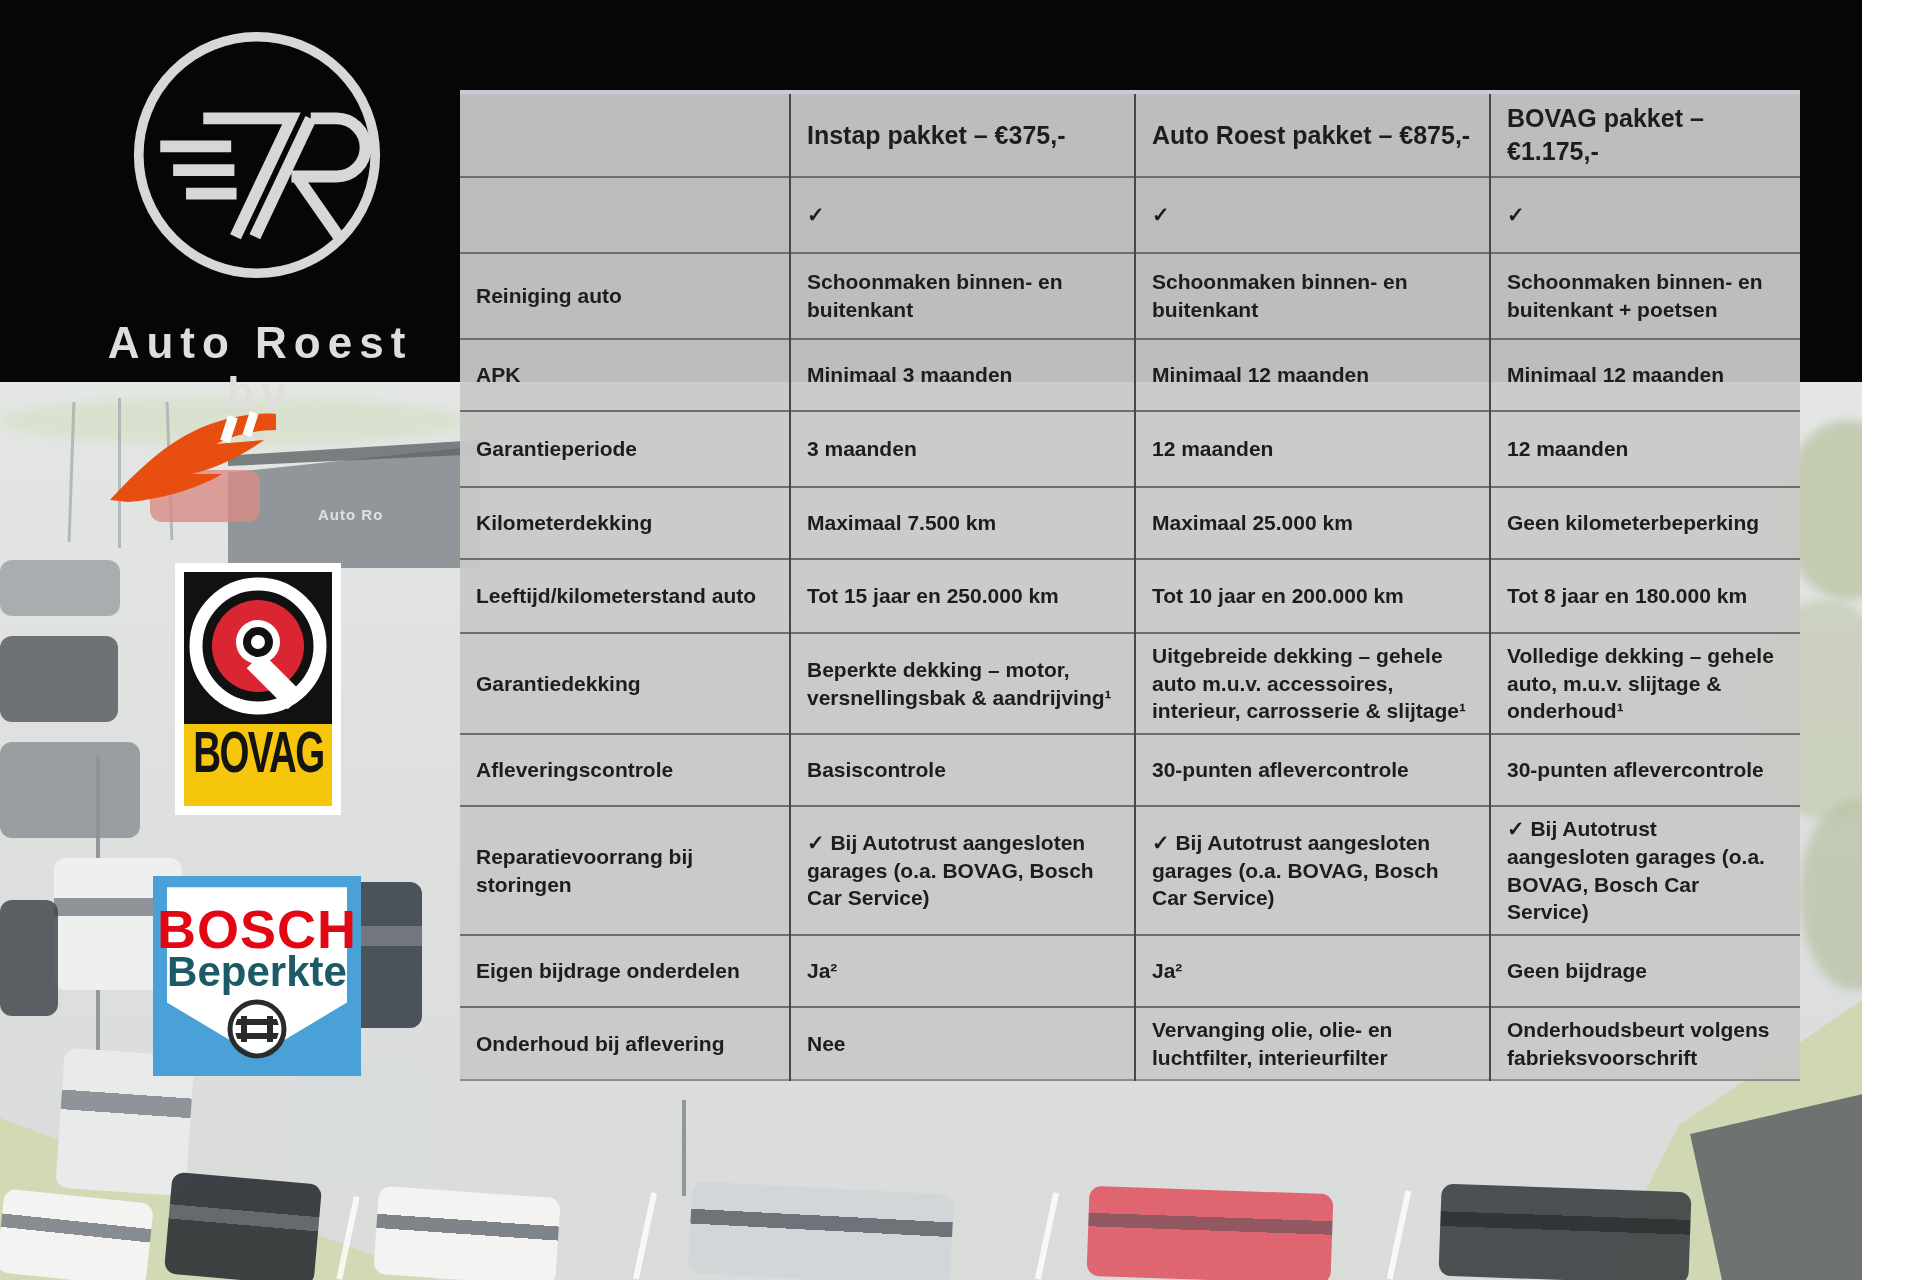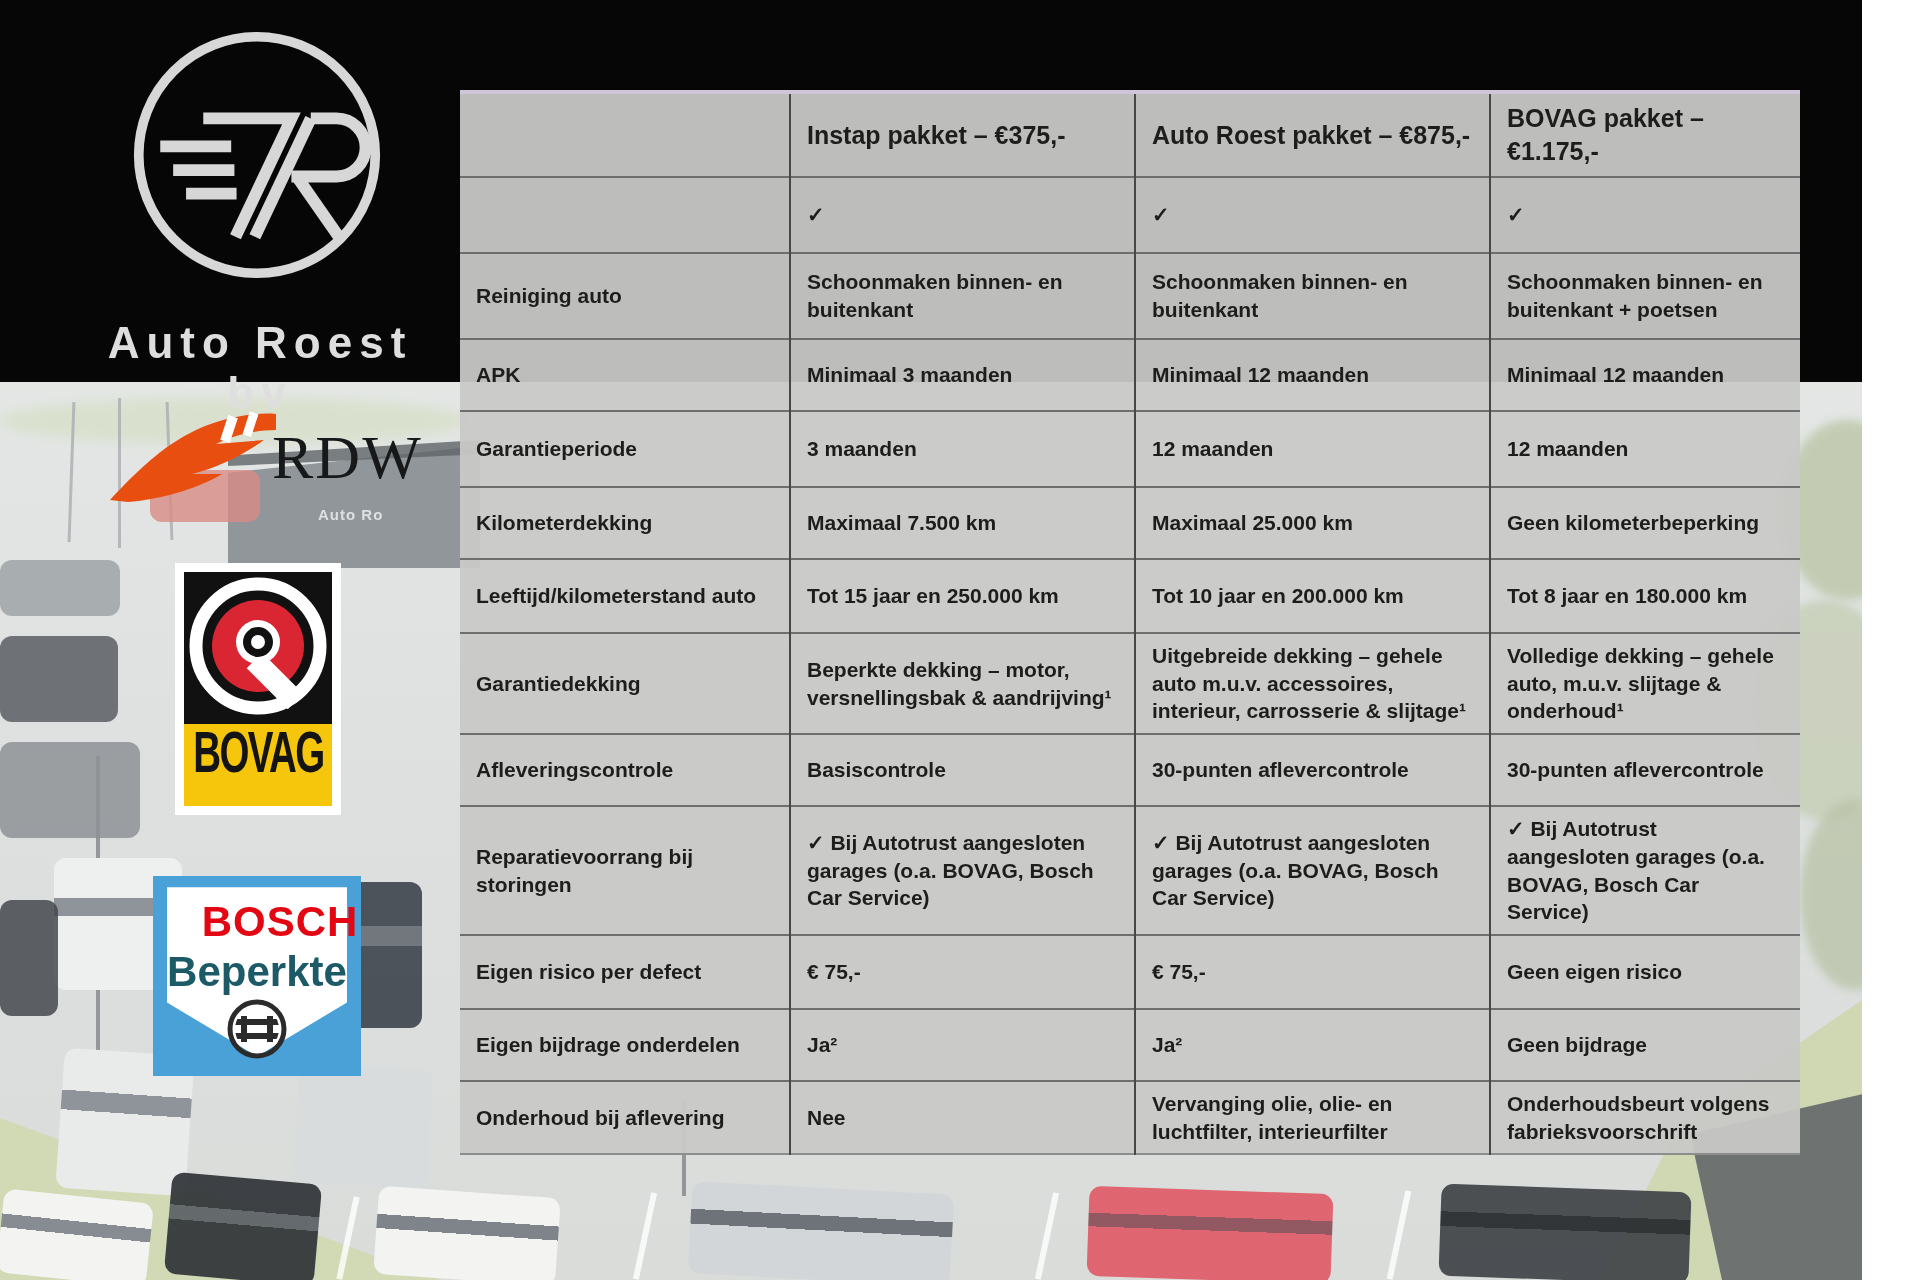--- a/index.html
+++ b/index.html
@@ -35,21 +35,21 @@
          padding:0;box-sizing:border-box;}
   .bovag-black{position:absolute;left:9px;top:9px;width:148px;height:152px;background:#111111;}
   .bovag-yellow{position:absolute;left:9px;top:161px;width:148px;height:82px;background:#f6c60d;
                 display:flex;align-items:flex-start;justify-content:center;}
   .bovag-word{font-size:47px;font-weight:bold;color:#141414;transform:scale(.82,1.22);letter-spacing:-2px;}
   
   .bosch{position:absolute;left:153px;top:876px;width:208px;height:200px;background:#4aa1d8;}
   .bosch-banner{position:absolute;left:14px;top:0;width:180px;height:186px;background:#ffffff;
                 clip-path:polygon(0 6%,100% 6%,100% 68%,50% 97%,0 68%);}
   .bosch-word{position:absolute;left:0;top:22px;width:100%;text-align:center;
-              color:#e30613;font-size:42px;font-weight:bold;letter-spacing:1px;margin-left:23px;}
+              color:#e30613;font-size:54px;font-weight:bold;letter-spacing:1px;}
   .bosch-service{position:absolute;left:0;top:72px;width:100%;text-align:center;
               color:#1b5a66;font-size:42px;font-weight:bold;}
   .bosch-mark{position:absolute;left:69px;top:118px;}
   
   table.pkg{position:absolute;left:460px;top:90px;width:1340px;border-collapse:collapse;table-layout:fixed;
             background:rgba(201,201,199,.94);border-top:4px solid #cfc6da;border-bottom:2px solid #8d8d8d;}
   table.pkg col.c0{width:330px;} table.pkg col.c1{width:345px;}
   table.pkg col.c2{width:355px;} table.pkg col.c3{width:310px;}
   table.pkg th,table.pkg td{border-top:2px solid #6e6e6e;padding:8px 16px 8px 16px;text-align:left;
             vertical-align:middle;color:#1d1d1b;font-weight:bold;font-size:21px;line-height:1.32;
@@ -116,21 +116,20 @@
   </svg>
   <div class="ar-name">Auto Roest bv</div>
 </div>
 
 <div class="rdw">
   <svg width="175" height="105" viewBox="0 0 175 105">
     <path fill="#e84e0f" d="M6 92 C30 66 58 38 92 22 C118 10 150 4 172 6 L172 22 C150 22 128 28 112 36 L160 32 C138 48 112 60 88 66 L118 66 C92 82 52 92 24 94 Z"></path>
     <rect x="120" y="8" width="10" height="26" fill="#ffffff" transform="rotate(18 125 21)"></rect>
     <rect x="142" y="4" width="9" height="24" fill="#ffffff" transform="rotate(18 146 16)"></rect>
   </svg>
-  <div class="rdw-text">RDW</div>
 </div>
 
 <div class="bovag">
   <div class="bovag-black">
     <svg width="148" height="152" viewBox="0 0 148 152">
       <circle cx="74" cy="74" r="62" fill="none" stroke="#ffffff" stroke-width="13"></circle>
       <circle cx="74" cy="74" r="46" fill="#d92632"></circle>
       <rect x="80" y="80" width="22" height="58" fill="#ffffff" transform="rotate(-45 91 109)"></rect>
       <circle cx="74" cy="70" r="22" fill="#ffffff"></circle>
       <circle cx="74" cy="70" r="11" fill="none" stroke="#111111" stroke-width="8"></circle>
@@ -220,26 +219,20 @@
       <td>Basiscontrole</td>
       <td>30-punten aflevercontrole</td>
       <td>30-punten aflevercontrole</td>
     </tr>
     <tr style="height:94px;">
       <th>Reparatievoorrang bij storingen</th>
       <td>✓ Bij Autotrust aangesloten garages (o.a. BOVAG, Bosch Car Service)</td>
       <td>✓ Bij Autotrust aangesloten garages (o.a. BOVAG, Bosch Car Service)</td>
       <td>✓ Bij Autotrust aangesloten garages (o.a. BOVAG, Bosch Car Service)</td>
     </tr>
-    <tr style="height:74px;">
-      <th>Eigen risico per defect</th>
-      <td>€ 75,-</td>
-      <td>€ 75,-</td>
-      <td>Geen eigen risico</td>
-    </tr>
     <tr style="height:72px;">
       <th>Eigen bijdrage onderdelen</th>
       <td>Ja²</td>
       <td>Ja²</td>
       <td>Geen bijdrage</td>
     </tr>
     <tr style="height:72px;">
       <th>Onderhoud bij aflevering</th>
       <td>Nee</td>
       <td>Vervanging olie, olie- en luchtfilter, interieurfilter</td>

